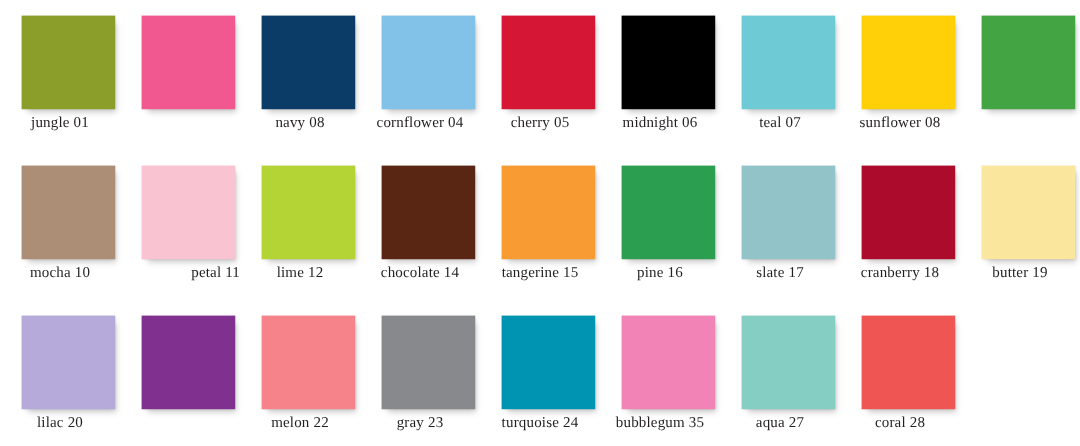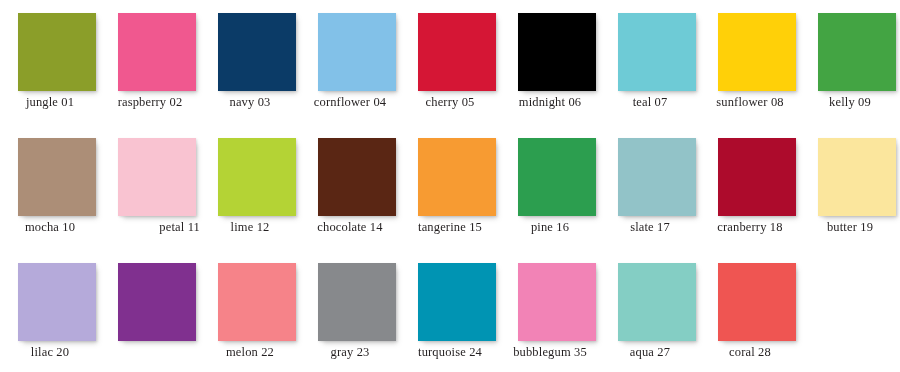--- a/index.html
+++ b/index.html
@@ -69,25 +69,24 @@
 
 <div id="swatch-chart" style="background-color: rgb(255, 255, 255);">
 
   <div class="swatch-row" data-row="0">
     <div class="swatch-cell">
       <div class="swatch-chip" style="background-color: rgb(139, 158, 41);"></div>
       <div class="swatch-label" style="color: rgb(35, 31, 32);">jungle 01</div>
     </div>
     <div class="swatch-cell">
       <div class="swatch-chip" style="background-color: rgb(240, 88, 143);"></div>
-      <div class="swatch-label" style="color: rgb(35, 31, 32);">raspberry 02</div>
     </div>
     <div class="swatch-cell">
       <div class="swatch-chip" style="background-color: rgb(11, 59, 103);"></div>
-      <div class="swatch-label" style="color: rgb(35, 31, 32);">navy 03</div>
+      <div class="swatch-label" style="color: rgb(35, 31, 32);">navy 08</div>
     </div>
     <div class="swatch-cell">
       <div class="swatch-chip" style="background-color: rgb(130, 193, 232);"></div>
       <div class="swatch-label" style="color: rgb(35, 31, 32);">cornflower 04</div>
     </div>
     <div class="swatch-cell">
       <div class="swatch-chip" style="background-color: rgb(213, 22, 53);"></div>
       <div class="swatch-label" style="color: rgb(35, 31, 32);">cherry 05</div>
     </div>
     <div class="swatch-cell">
@@ -97,21 +96,20 @@
     <div class="swatch-cell">
       <div class="swatch-chip" style="background-color: rgb(110, 203, 214);"></div>
       <div class="swatch-label" style="color: rgb(35, 31, 32);">teal 07</div>
     </div>
     <div class="swatch-cell">
       <div class="swatch-chip" style="background-color: rgb(255, 208, 8);"></div>
       <div class="swatch-label" style="color: rgb(35, 31, 32);">sunflower 08</div>
     </div>
     <div class="swatch-cell">
       <div class="swatch-chip" style="background-color: rgb(67, 164, 67);"></div>
-      <div class="swatch-label" style="color: rgb(35, 31, 32);">kelly 09</div>
     </div>
   </div>
 
   <div class="swatch-row" data-row="1">
     <div class="swatch-cell">
       <div class="swatch-chip" style="background-color: rgb(172, 142, 119);"></div>
       <div class="swatch-label" style="color: rgb(35, 31, 32);">mocha 10</div>
     </div>
     <div class="swatch-cell">
       <div class="swatch-chip" style="background-color: rgb(249, 195, 209);"></div>

